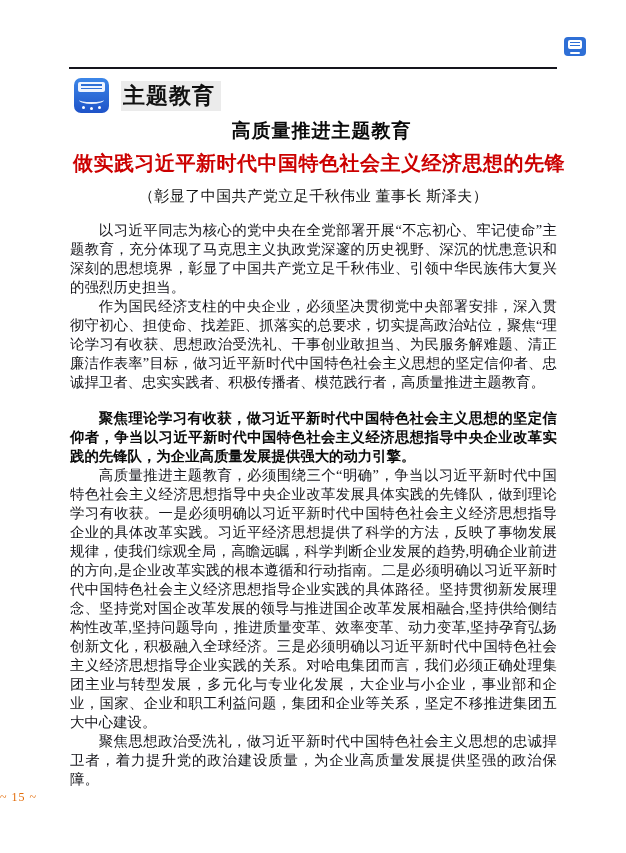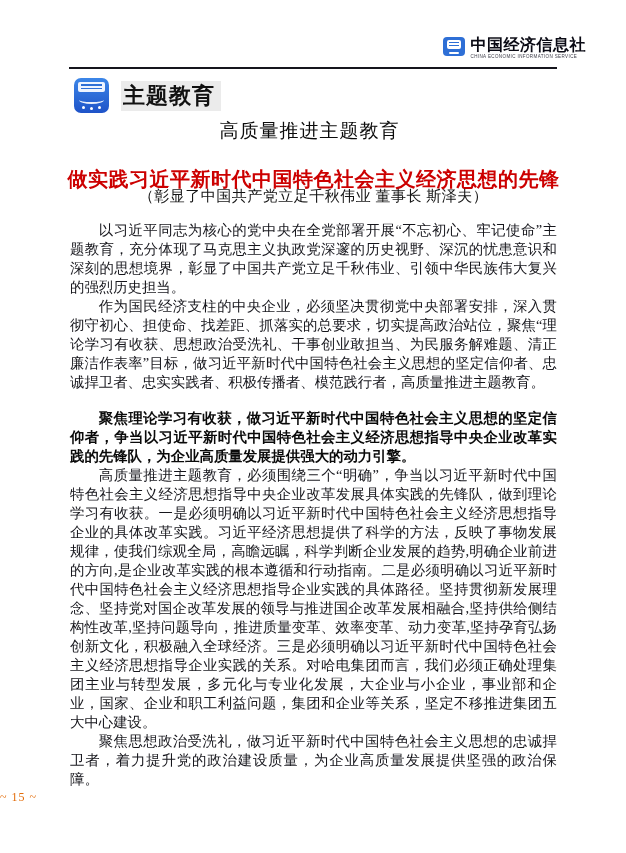--- a/index.html
+++ b/index.html
@@ -67,31 +67,30 @@
   .badge-icon .dot { position:absolute; width:3px; height:3px; background:#fff; border-radius:50%; bottom:4px; }
   .badge-icon .dot.d1 { left:8px; } .badge-icon .dot.d2 { left:16px; bottom:3px; } .badge-icon .dot.d3 { left:24px; }
   .badge-label {
     font-family:"Liberation Sans","DejaVu Sans",sans-serif;
     font-weight:bold; font-size:22px; line-height:26px; color:#111111;
     background:#ebebeb; padding:2px 6px 2px 2px; letter-spacing:1px;
   }
 
   
   .article-title {
-    position:absolute; top:119px; left:66px; width:487px;
+    position:absolute; top:119px; left:78px; width:487px;
     text-align:center; font-family:"Liberation Sans","DejaVu Sans",sans-serif;
-    font-weight:normal; font-size:19px; line-height:24px; color:#0b0b0b;
+    font-weight:bold; font-size:19px; line-height:24px; color:#0b0b0b;
     letter-spacing:1px;
   }
   .article-subtitle {
     position:absolute; top:150px; left:62px; width:503px;
-    text-align:center; font-family:"Liberation Sans","DejaVu Sans",sans-serif;
+    text-align:right; font-family:"Liberation Sans","DejaVu Sans",sans-serif;
     font-weight:bold; font-size:20px; line-height:27px; color:#cc0000;
     letter-spacing:0.5px;
-    margin-top:16px;
   }
   .article-byline {
     position:absolute; top:186px; left:70px; width:487px;
     text-align:center; font-size:15px; line-height:21px; color:#141414;
     letter-spacing:0.5px;
   }
 
   
   .article-body {
     position:absolute; top:221px; left:70px; width:487px;
@@ -117,24 +116,20 @@
 <div class="page">
 
   <div class="header-logo">
     <div class="logo-icon">
       <div class="screen">
           <i></i>
           <i></i>
         </div>
       <div class="base"></div>
     </div>
-    <div class="logo-textcol">
-      <div class="logo-name">中国经济信息社</div>
-      <div class="logo-tagline">CHINA ECONOMIC INFORMATION SERVICE</div>
-    </div>
   </div>
   <div class="header-rule"></div>
 
   <div class="badge-row">
     <div class="badge-icon">
       <div class="band">
           <i></i>
           <i></i>
         </div>
       <div class="wave"></div>

